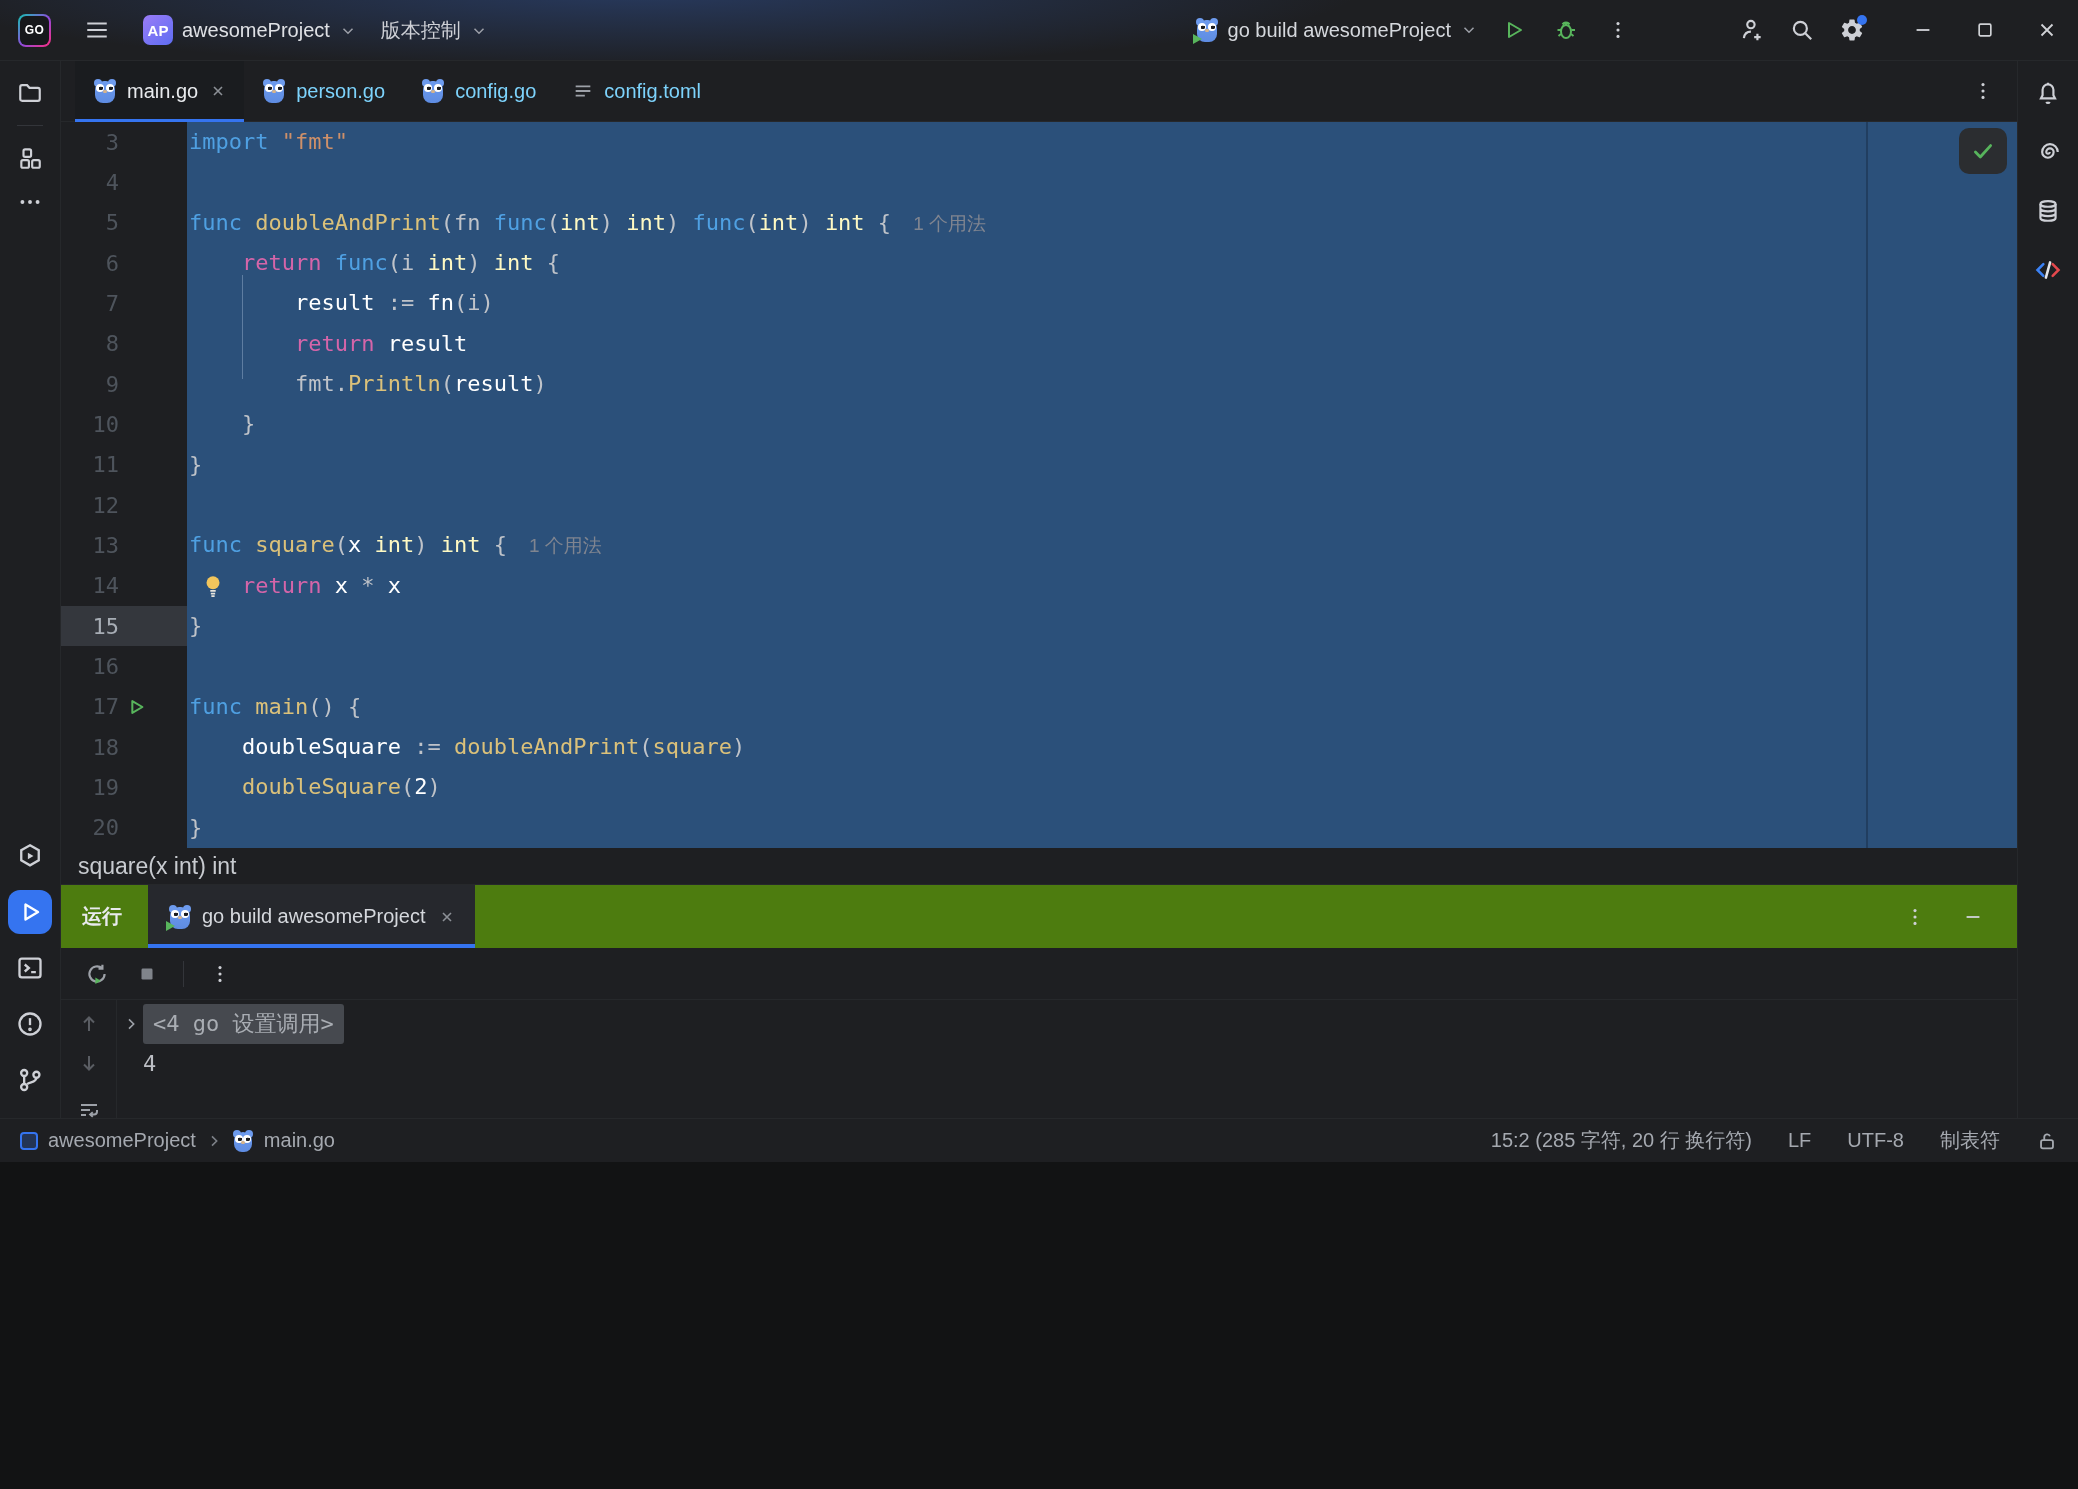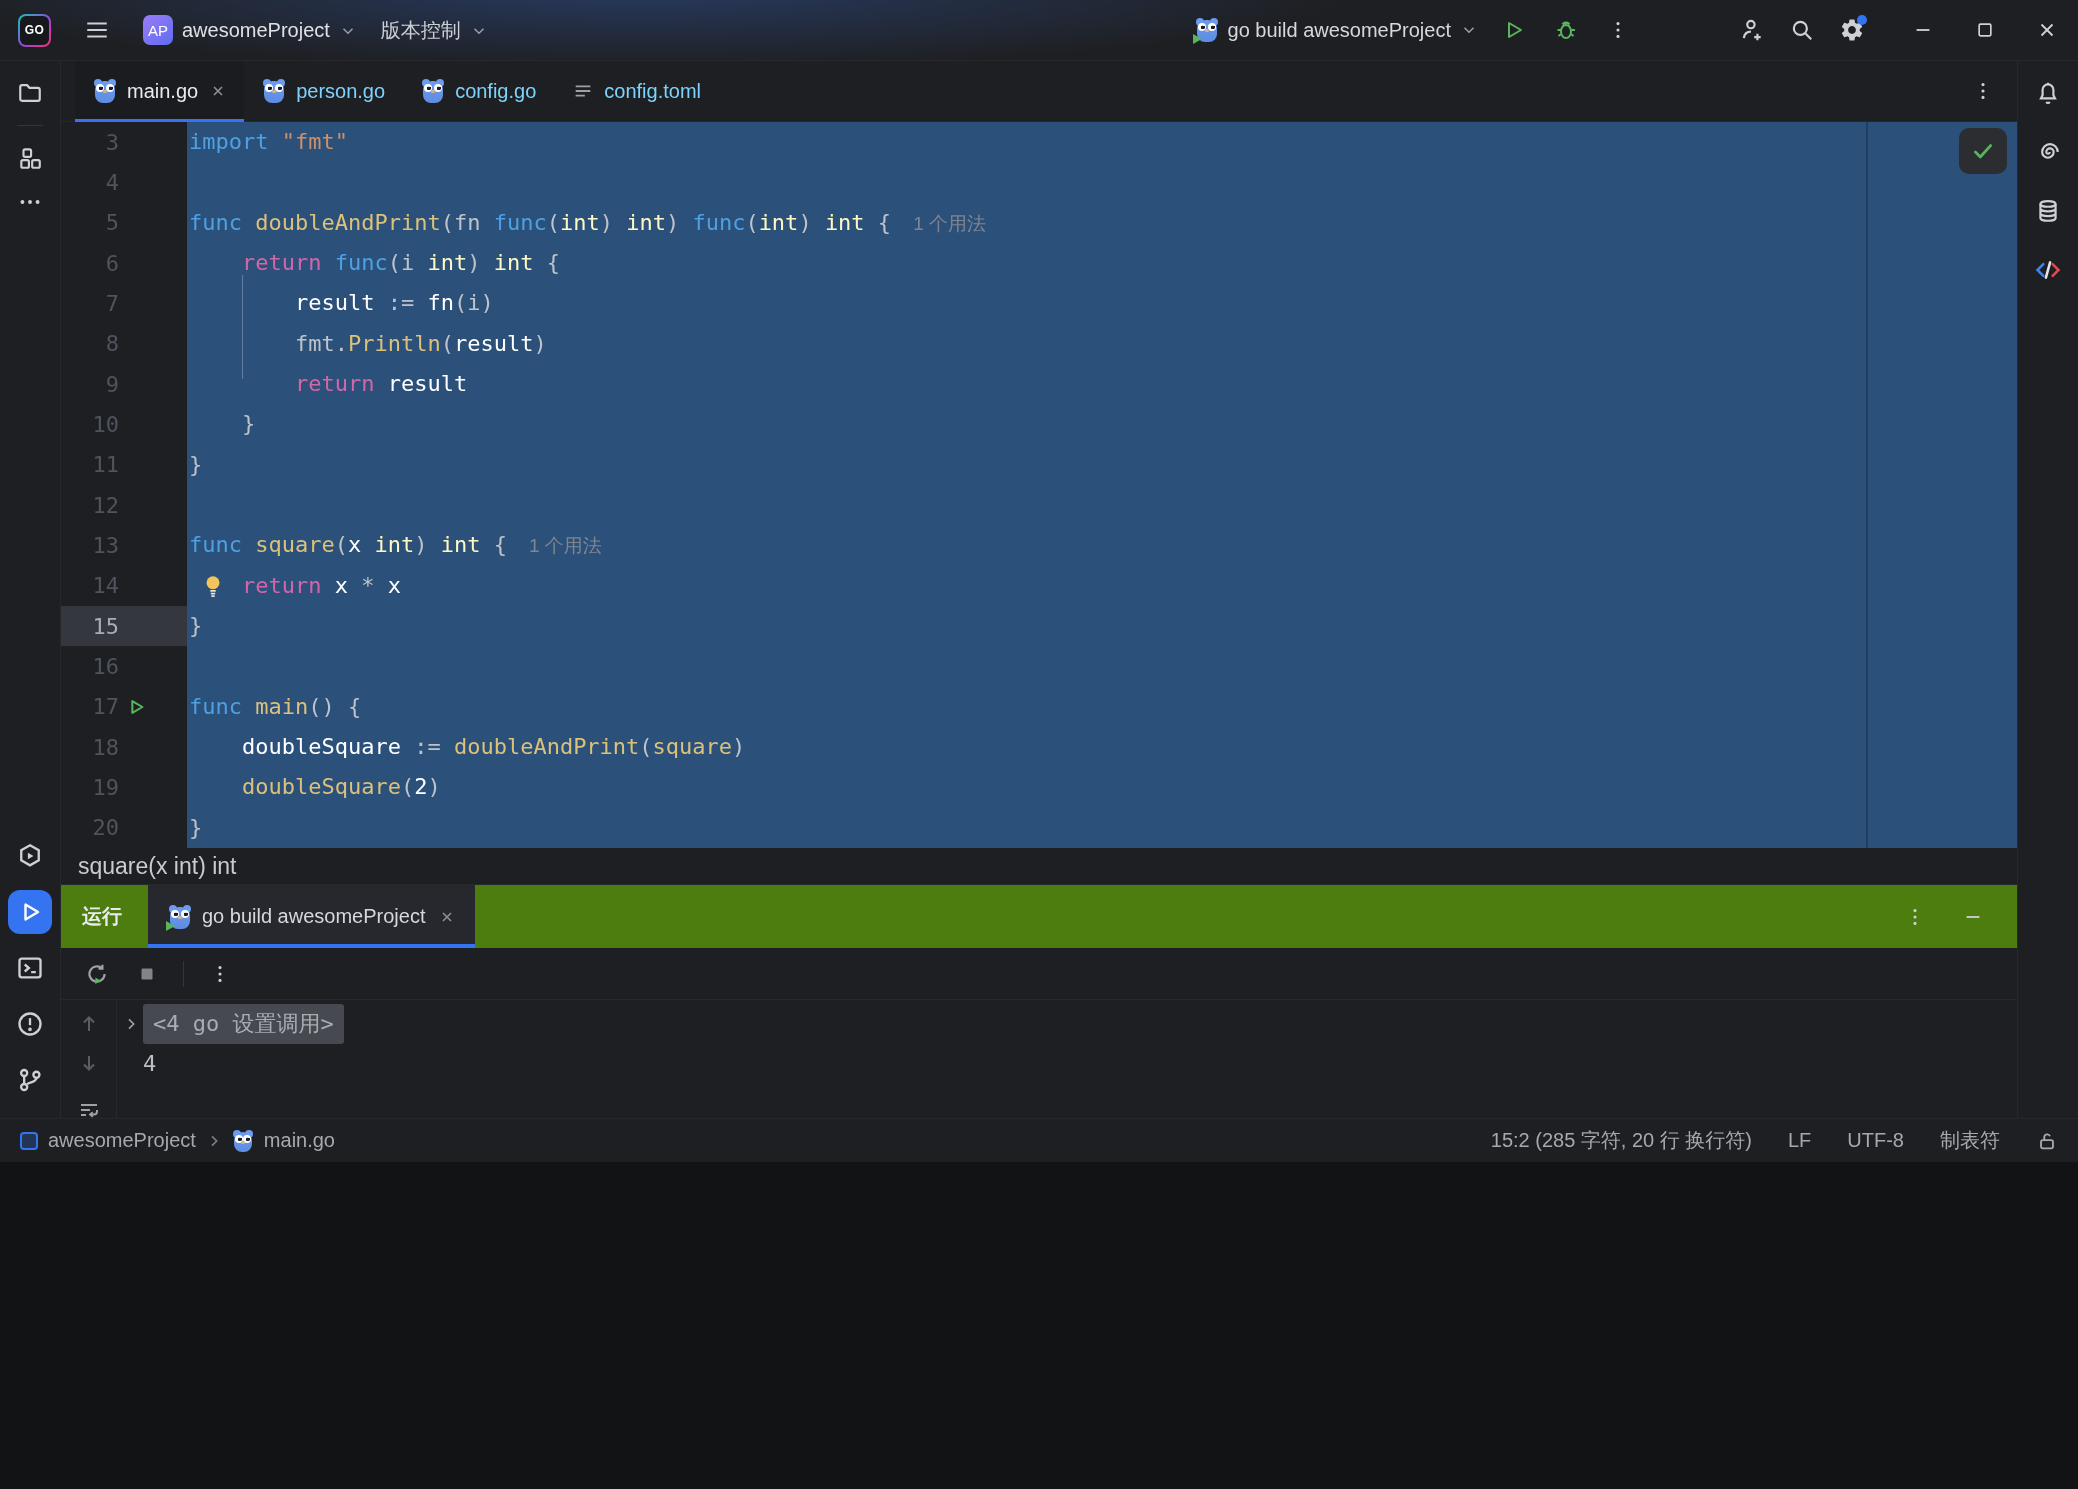--- a/index.html
+++ b/index.html
@@ -13,21 +13,21 @@
     display:flex;align-items:center;border-bottom:1px solid #26282B;
     background:radial-gradient(1000px 110px at 640px -10px, rgba(53,95,178,.42), rgba(53,95,178,0) 72%),#1E1F22}
   .tb-left{display:flex;align-items:center;gap:24px;padding-left:18px}
   .logo{width:33px;height:33px;border-radius:8px;padding:2px;box-sizing:border-box;
         background:linear-gradient(135deg,#11C5B1,#8F4BDC 52%,#FF2D7E)}
   .logo i{display:grid;place-items:center;width:29px;height:29px;border-radius:6px;background:#17181B;
           font-style:normal;font-weight:700;font-size:12px;color:#fff;letter-spacing:.5px}
   .widget{display:flex;align-items:center;gap:9px;font-size:20px;color:#DFE1E5}
   .widget .chev{margin-top:2px}
   .ap{width:30px;height:30px;border-radius:7px;display:grid;place-items:center;
-      background:linear-gradient(140deg,#9A7CF7,#5E6DF2);color:#fff;font-size:15px;font-weight:400}
+      background:linear-gradient(140deg,#9A7CF7,#5E6DF2);color:#fff;font-size:15px;font-weight:700}
   .vcs{color:#CED0D6}
   .tb-run{display:flex;align-items:center;gap:9px;margin-left:auto;font-size:20px;color:#D5D8DD}
   .tb-icons{display:flex;align-items:center;margin-left:14px}
   .tbtn{width:44px;height:40px}
   .winbtn{width:62px;height:60px}
   .gear-wrap{position:relative}
   .gear-dot{position:absolute;right:7px;top:5px;width:10px;height:10px;border-radius:50%;background:#3574F0}
 
   
   .gopher{position:relative;width:24px;height:24px;flex:0 0 auto}
@@ -433,22 +433,22 @@
         <div class="inspect ib">
           <svg width="26" height="26" viewBox="0 0 24 24" fill="none" stroke="#57B45C" stroke-width="2.6" stroke-linecap="round" stroke-linejoin="round">
               <path d="M5 13l4.5 4.5L19 7"></path>
             </svg>
         </div>
       <div class="code-line"><span class="tk-kw">import</span><span class="tk-pl"> </span><span class="tk-str">"fmt"</span></div>
           <div class="code-line"></div>
           <div class="code-line"><span class="tk-kw">func</span><span class="tk-pl"> </span><span class="tk-fn">doubleAndPrint</span><span class="tk-pl">(fn </span><span class="tk-kw">func</span><span class="tk-pl">(</span><span class="tk-ty">int</span><span class="tk-pl">) </span><span class="tk-ty">int</span><span class="tk-pl">) </span><span class="tk-kw">func</span><span class="tk-pl">(</span><span class="tk-ty">int</span><span class="tk-pl">) </span><span class="tk-ty">int</span><span class="tk-pl"> {</span><span class="inlay">1 个用法</span></div>
           <div class="code-line"><span class="tk-pl">    </span><span class="tk-ret">return</span><span class="tk-pl"> </span><span class="tk-kw">func</span><span class="tk-pl">(i </span><span class="tk-ty">int</span><span class="tk-pl">) </span><span class="tk-ty">int</span><span class="tk-pl"> {</span></div>
           <div class="code-line"><span class="tk-pl">        </span><span class="tk-var">result</span><span class="tk-pl"> := </span><span class="tk-var">fn</span><span class="tk-pl">(i)</span></div>
+          <div class="code-line"><span class="tk-pl">        </span><span class="tk-ret">return</span><span class="tk-pl"> </span><span class="tk-var">result</span></div>
           <div class="code-line"><span class="tk-pl">        fmt.</span><span class="tk-fn">Println</span><span class="tk-pl">(</span><span class="tk-var">result</span><span class="tk-pl">)</span></div>
-          <div class="code-line"><span class="tk-pl">        </span><span class="tk-ret">return</span><span class="tk-pl"> </span><span class="tk-var">result</span></div>
           <div class="code-line"><span class="tk-pl">    }</span></div>
           <div class="code-line"><span class="tk-pl">}</span></div>
           <div class="code-line"></div>
           <div class="code-line"><span class="tk-kw">func</span><span class="tk-pl"> </span><span class="tk-fn">square</span><span class="tk-pl">(</span><span class="tk-var">x</span><span class="tk-pl"> </span><span class="tk-ty">int</span><span class="tk-pl">) </span><span class="tk-ty">int</span><span class="tk-pl"> {</span><span class="inlay">1 个用法</span></div>
           <div class="code-line"><svg class="bulb" viewBox="0 0 24 24">
               <circle cx="12" cy="9" r="6" fill="#F2C55C"></circle>
               <path d="M9.5 16.5h5M10 19h4M10.5 21.3h3" stroke="#E8E4DC" stroke-width="1.6"></path>
             </svg><span class="tk-pl">    </span><span class="tk-ret">return</span><span class="tk-pl"> </span><span class="tk-var">x</span><span class="tk-pl"> * </span><span class="tk-var">x</span></div>
           <div class="code-line"><span class="tk-pl">}</span></div>
           <div class="code-line"></div>

